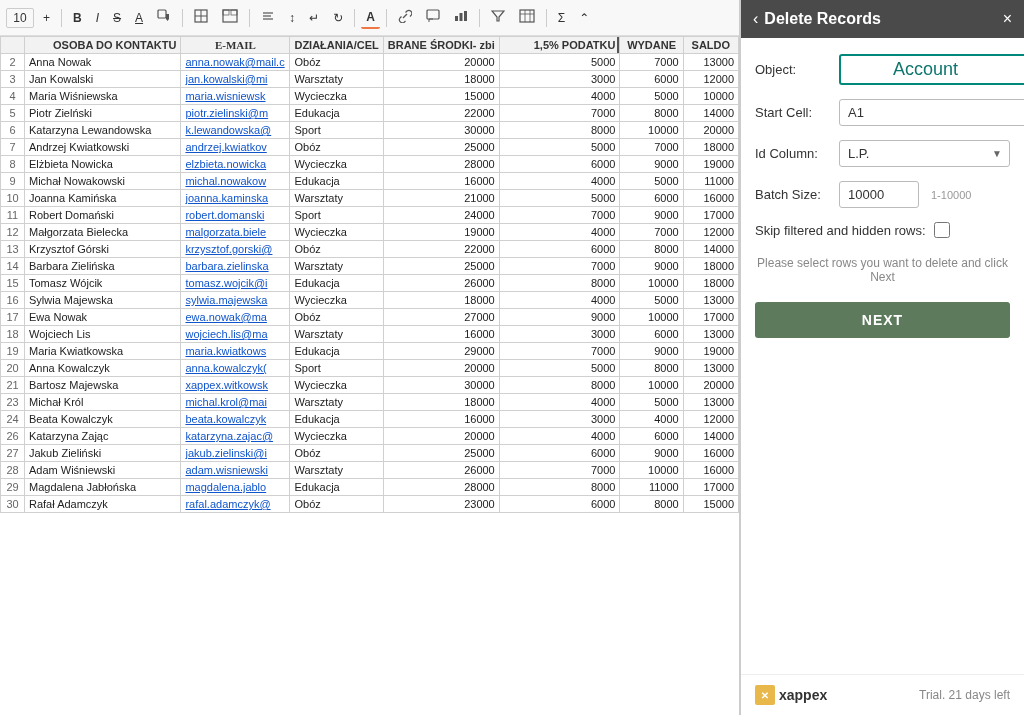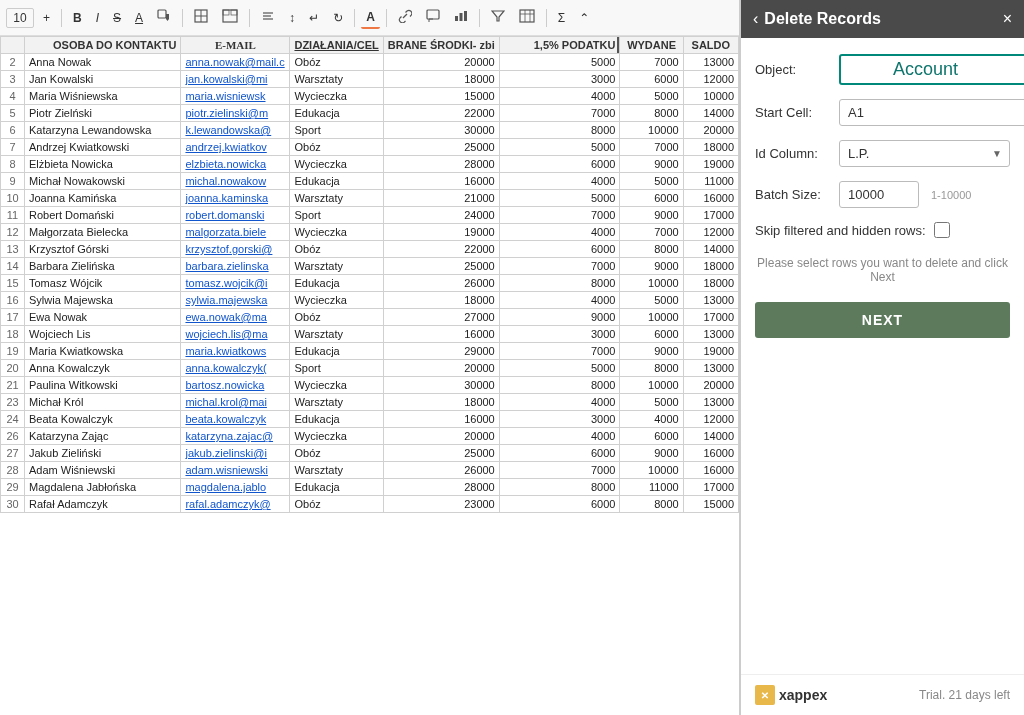--- a/index.html
+++ b/index.html
@@ -78,21 +78,21 @@
       min-width: 24px;
     }
     td { color: #222; }
     td.email { color: #1155cc; text-decoration: underline; }
     tr:nth-child(even) td { background: #fff; }
     tr:nth-child(odd) td { background: #fff; }
 
     
     .col-g { width: 110px; padding-left: 28px; }
     .col-h { width: 110px; font-family: Liberation Serif, serif; }
-    .col-i { width: 80px; text-decoration: underline; }
+    .col-i { width: 80px; }
     .col-j { width: 80px; }
     .col-k { width: 72px; }
     .col-l { width: 70px; }
     .col-m { width: 65px; }
 
     
     .right-panel {
       width: 284px;
       min-width: 284px;
       background: #fff;
@@ -583,22 +583,22 @@
     <td>Anna Kowalczyk</td>
     <td class="email">anna.kowalczyk(</td>
     <td>Sport</td>
     <td style="text-align:right;">20000</td>
     <td style="text-align:right;">5000</td>
     <td style="text-align:right;">8000</td>
     <td style="text-align:right;">13000</td>
   </tr>
           <tr>
     <td class="row-header">21</td>
-    <td>Paulina Witkowski</td>
-    <td class="email">bartosz.nowicka</td>
+    <td>Bartosz Majewska</td>
+    <td class="email">xappex.witkowsk</td>
     <td>Wycieczka</td>
     <td style="text-align:right;">30000</td>
     <td style="text-align:right;">8000</td>
     <td style="text-align:right;">10000</td>
     <td style="text-align:right;">20000</td>
   </tr>
           <tr>
     <td class="row-header">23</td>
     <td>Michał Król</td>
     <td class="email">michal.krol@mai</td>

